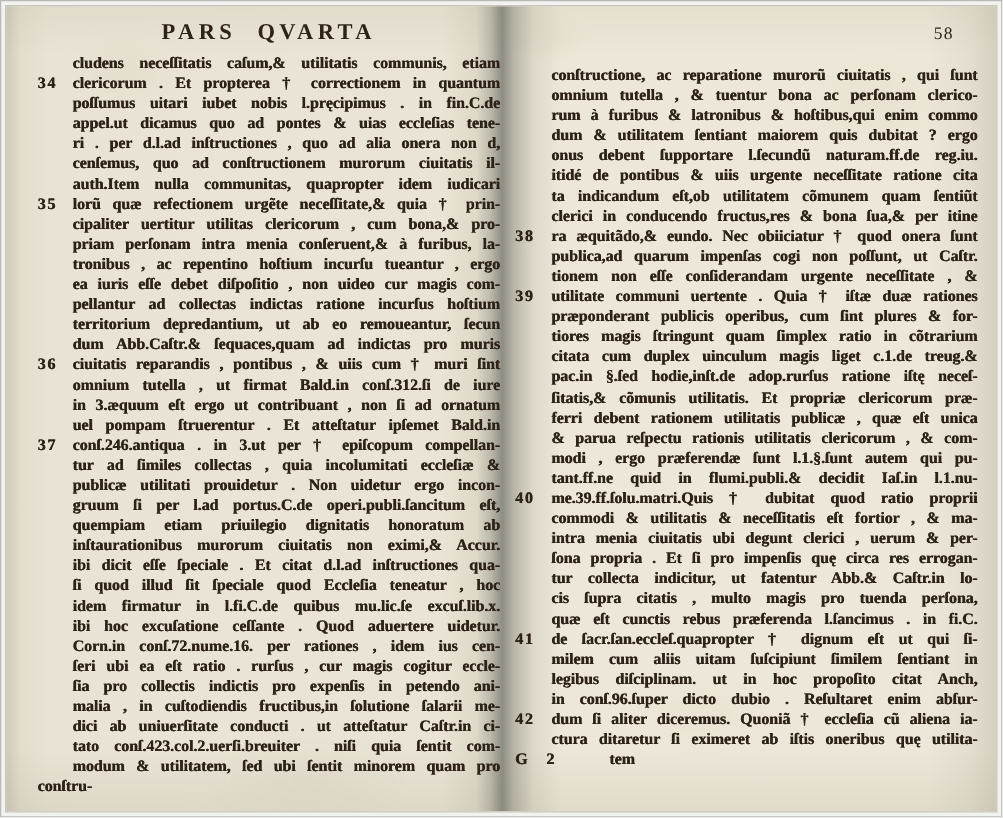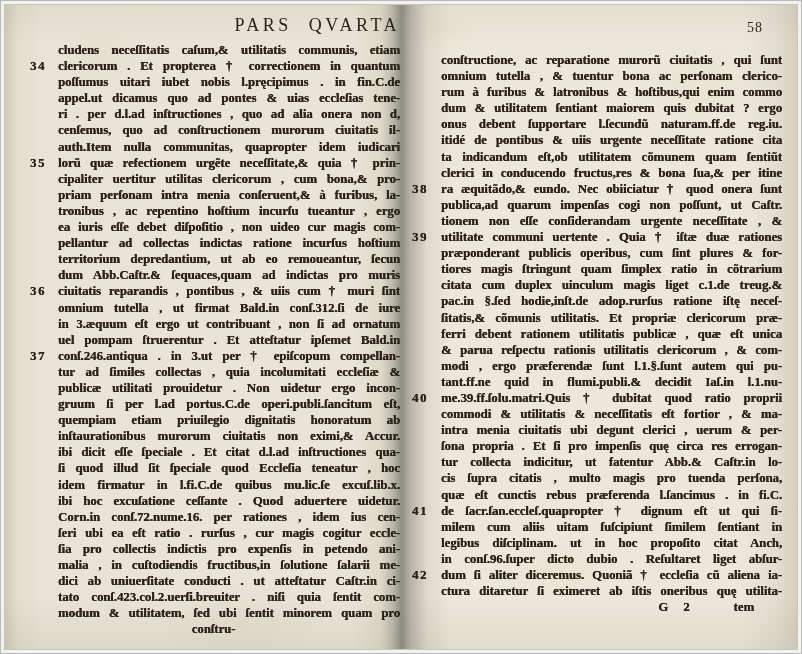--- a/index.html
+++ b/index.html
@@ -28,40 +28,40 @@
   .scan::before{ 
     content:"";position:absolute;inset:0;pointer-events:none;opacity:.55;
     background:
       radial-gradient(60px 40px at 12% 8%, rgba(160,140,100,0.10), transparent 70%),
       radial-gradient(90px 60px at 88% 12%, rgba(160,140,100,0.08), transparent 70%),
       radial-gradient(120px 70px at 30% 96%, rgba(150,140,120,0.12), transparent 70%),
       radial-gradient(80px 50px at 70% 88%, rgba(160,140,100,0.07), transparent 70%),
       radial-gradient(50px 30px at 55% 4%, rgba(150,130,95,0.08), transparent 70%);
   }
   .hdr{
-    position:absolute;top:9px;font-weight:400;font-size:18px;line-height:22px;
-    text-align:right;letter-spacing:3.5px;word-spacing:9px;
+    position:absolute;top:9px;font-weight:700;font-size:18px;line-height:22px;
+    text-align:center;letter-spacing:3.5px;word-spacing:9px;
   }
   .hdr.left{left:25px;width:370px;}
   .hdr.right{left:407px;width:370px;letter-spacing:5px;}
   .pagenum{position:absolute;left:742px;top:15px;font-size:14px;letter-spacing:1px;}
   .page{
     position:absolute;top:37px;width:370px;font-size:12.8px;line-height:16.1px;
     letter-spacing:-0.05px;
     text-shadow:0.3px 0 0 currentColor; 
     font-weight:bold;
   }
   .page.left{left:25px;}
   .page.right{left:407px;margin-top:10px;}
   .line{position:relative;padding-left:28px;}
   .page.right .line{padding-left:29px;}
   .mn{position:absolute;left:0;top:0;letter-spacing:1.5px;}
   .lt{display:block;text-align:justify;text-align-last:justify;}
-  .catchline{text-align:center;padding-right:3px;}
-  .sigline{display:flex;justify-content:flex-end;gap:44px;padding-right:28px;}
+  .catchline{text-align:left;padding-right:3px;}
+  .sigline{display:flex;gap:44px;padding-right:28px;}
   .sig{word-spacing:12px;}
 </style>
 </head>
 <body>
 
 <div class="viewport">
   <div class="scan">
 
     <div class="hdr left">PARS QVARTA</div>
 
@@ -341,21 +341,21 @@
           <div class="line">
             <span class="mn"></span>
             <span class="lt">milem cum aliis uitam ſuſcipiunt ſimilem ſentiant in</span>
           </div>
           <div class="line">
             <span class="mn"></span>
             <span class="lt">legibus diſciplinam. ut in hoc propoſito citat Anch,</span>
           </div>
           <div class="line">
             <span class="mn"></span>
-            <span class="lt">in conſ.96.ſuper dicto dubio . Reſultaret liget abſur-</span>
+            <span class="lt">in conſ.96.ſuper dicto dubio . Reſultaret enim abſur-</span>
           </div>
           <div class="line">
             <span class="mn">42</span>
             <span class="lt">dum ſi aliter diceremus. Quoniã † eccleſia cũ aliena ia-</span>
           </div>
           <div class="line">
             <span class="mn"></span>
             <span class="lt">ctura ditaretur ſi eximeret ab iſtis oneribus quę utilita-</span>
           </div>
         </div>

